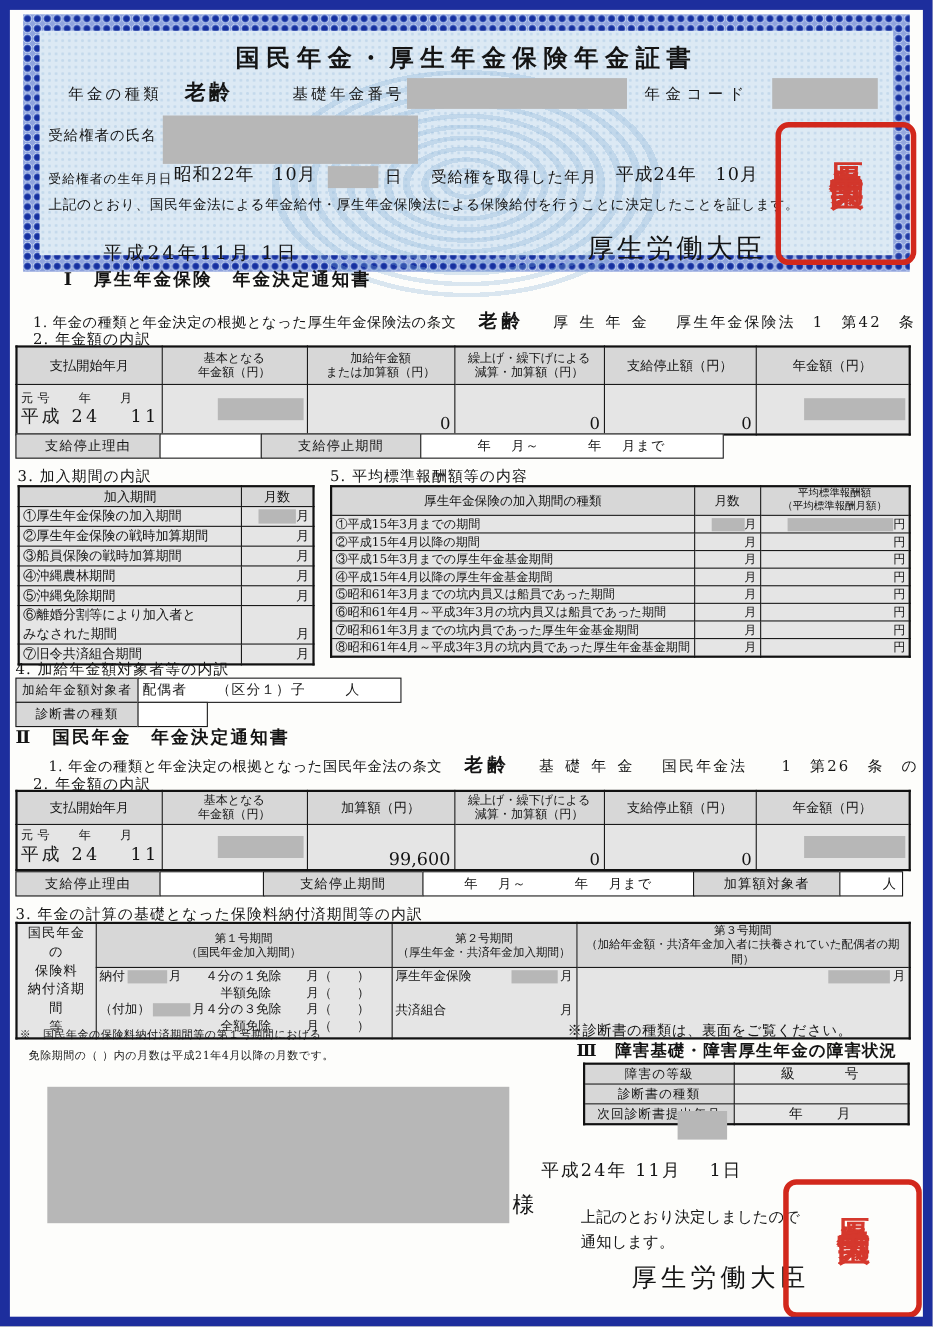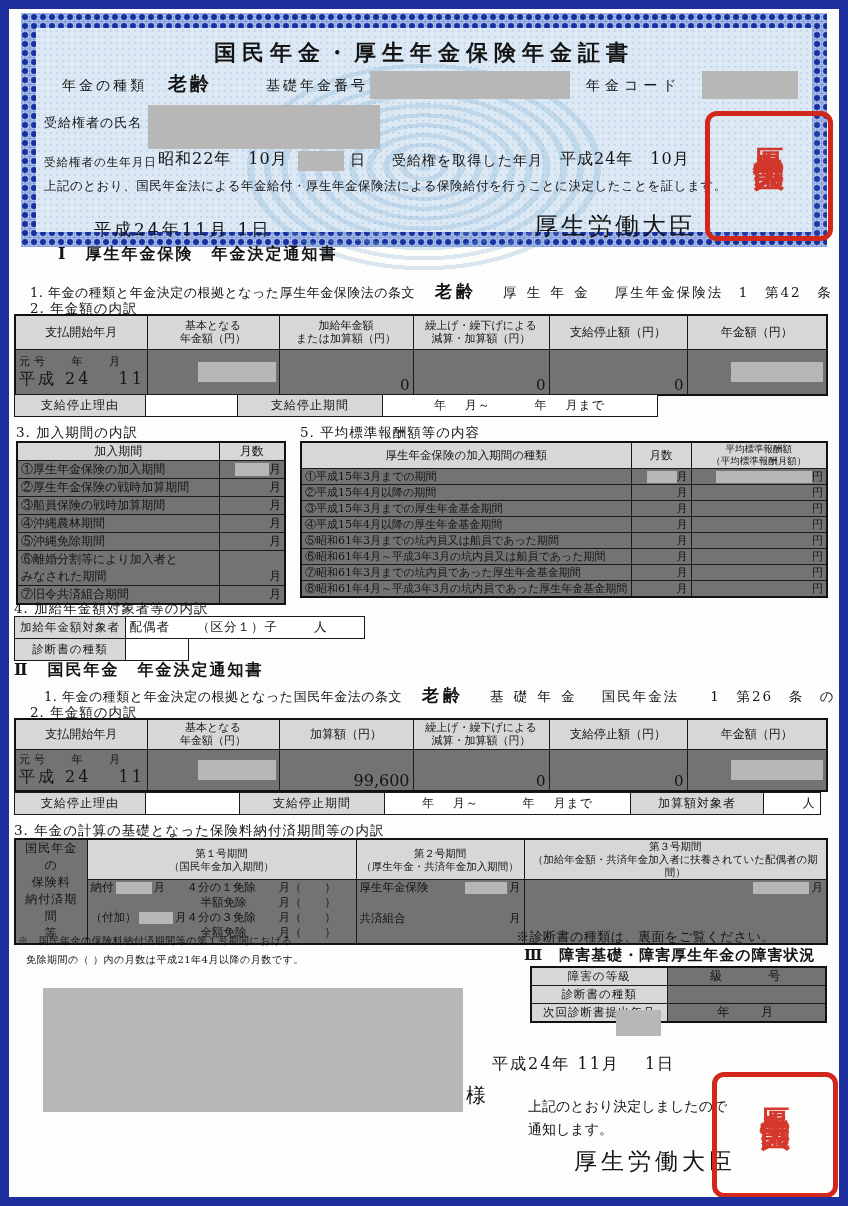--- a/index.html
+++ b/index.html
@@ -53,21 +53,21 @@
 
   
   .h-roman{position:absolute;font-size:16px;font-weight:bold;letter-spacing:2px;}
   .h-num{position:absolute;font-size:13.5px;letter-spacing:1px;}
   .basis-line{position:absolute;font-size:13px;letter-spacing:.5px;white-space:nowrap;}
   .basis-type{font-size:17px;font-weight:bold;letter-spacing:4px;margin-left:20px;}
   .basis-name{font-size:13.5px;letter-spacing:3px;margin-left:26px;}
   .basis-law{font-size:13.5px;letter-spacing:2px;margin-left:24px;}
 
   
-  table.grid{border-collapse:collapse;table-layout:fixed;position:absolute;background:#737373;}
+  table.grid{border-collapse:collapse;table-layout:fixed;position:absolute;background:#e5e5e5;}
   table.grid th,table.grid td{border:1.5px solid #1a1a1a;padding:0 3px;overflow:hidden;}
   table.grid th{background:#d7d7d7;font-weight:normal;font-size:11px;line-height:1.25;text-align:center;}
   .amt-era{font-size:11px;letter-spacing:4px;}
   .amt-date{font-size:16px;letter-spacing:3px;white-space:nowrap;}
   .amt-val{font-size:15px;text-align:right;vertical-align:bottom;padding-bottom:3px;}
   td.rbox{text-align:right;vertical-align:middle;}
   .subrow{position:absolute;display:flex;z-index:2;}
   .subrow .sc{box-sizing:border-box;border:1.5px solid #1a1a1a;height:23px;margin-left:-1.5px;
     font-size:12px;display:flex;align-items:center;justify-content:center;background:#fff;letter-spacing:1px;}
   .subrow .sc:first-child{margin-left:0;}

